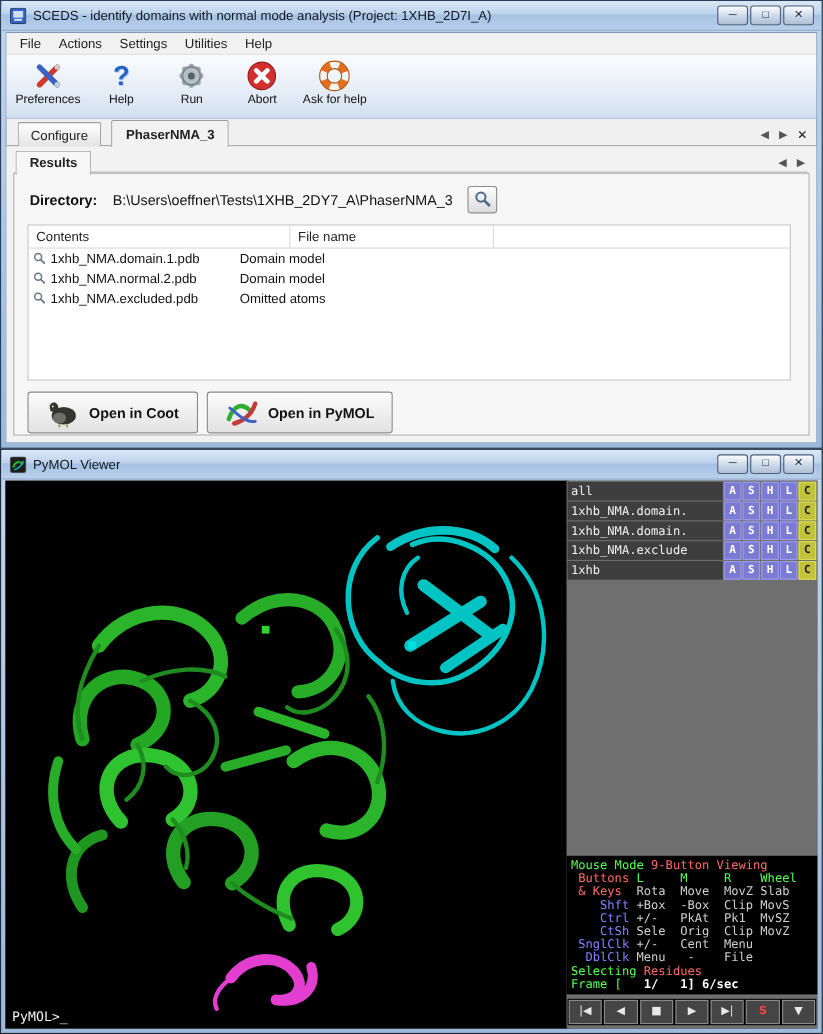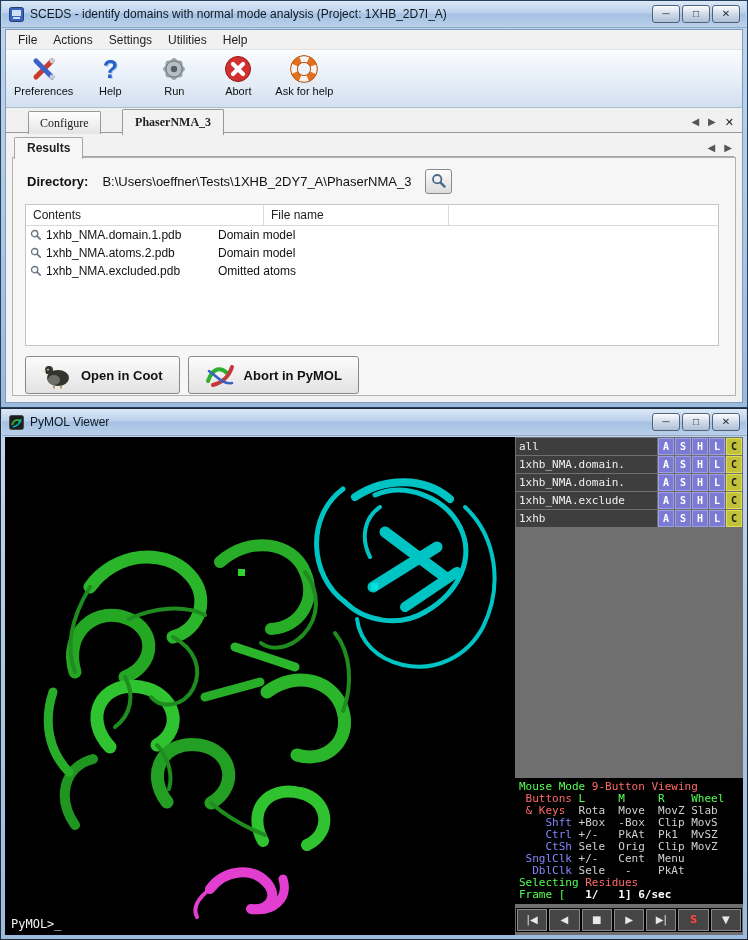--- a/index.html
+++ b/index.html
@@ -31,21 +31,21 @@
     border-bottom:1px solid #aabdd5; display:flex; align-items:flex-start; padding:4px 4px 0 8px; gap:10px; }
   .tool { display:flex; flex-direction:column; align-items:center; min-width:54px; gap:1px; }
   .tool .tlabel { font-size:11px; color:#101010; white-space:nowrap; }
   .helpq { font-size:25px; font-weight:bold; color:#2563c8; line-height:30px;
     text-shadow:1px 1px 0 #b9cce8; }
 
   .tabbar { position:absolute; left:0; right:0; top:78px; height:25px; padding-left:6px; }
   .tabline { position:absolute; left:0; right:0; bottom:0; height:1px; background:#999; }
   .tab { position:relative; z-index:2; display:inline-block; font-size:12px; color:#222;
     border:1px solid #999; border-bottom:none; border-radius:2px 2px 0 0;
-    background:linear-gradient(180deg,#fff,#e4e4e4); padding:4px 11px 3px; margin:3px 1px 0 16px; vertical-align:bottom;font-family:Liberation Serif, serif; }
+    background:linear-gradient(180deg,#fff,#e4e4e4); padding:4px 11px 3px; margin:3px 1px 0 4px; vertical-align:bottom; }
   .tab.active { background:#f2f2f2; font-weight:bold; padding:5px 12px 5px; margin-top:1px; margin-bottom:-1px; }
   .tabnav { position:absolute; right:8px; top:8px; display:flex; gap:9px; font-size:10px; color:#555; }
   .tabnav .tnx { color:#222; font-size:11px; }
 
   .page { position:absolute; left:0; right:0; top:103px; bottom:0; background:#f2f2f2; }
   .itabbar { position:absolute; left:8px; right:8px; top:2px; height:22px; }
   .itabline { position:absolute; left:0; right:0; bottom:0; height:1px; background:#a6a6a6; }
   .itab { position:relative; z-index:2; display:inline-block; font-size:12px; font-weight:bold; color:#222;
     border:1px solid #a6a6a6; border-bottom:none; border-radius:2px 2px 0 0;
     background:#f6f6f6; padding:3px 12px 4px; margin-top:2px; margin-bottom:-1px; }
@@ -218,21 +218,21 @@
                 <span>1xhb_NMA.domain.1.pdb</span>
               </div>
               <div class="tc2">Domain model</div>
             </div>
             <div class="trow">
               <div class="tc1">
                 <svg width="12" height="12" viewBox="0 0 16 16">
                   <circle cx="6.2" cy="6.2" r="4.2" fill="none" stroke="#6a7684" stroke-width="1.8"></circle>
                   <line x1="9.6" y1="9.6" x2="13.6" y2="13.6" stroke="#6a7684" stroke-width="2.2" stroke-linecap="round"></line>
                 </svg>
-                <span>1xhb_NMA.atoms.2.pdb</span>
+                <span>1xhb_NMA.normal.2.pdb</span>
               </div>
               <div class="tc2">Domain model</div>
             </div>
             <div class="trow">
               <div class="tc1">
                 <svg width="12" height="12" viewBox="0 0 16 16">
                   <circle cx="6.2" cy="6.2" r="4.2" fill="none" stroke="#6a7684" stroke-width="1.8"></circle>
                   <line x1="9.6" y1="9.6" x2="13.6" y2="13.6" stroke="#6a7684" stroke-width="2.2" stroke-linecap="round"></line>
                 </svg>
                 <span>1xhb_NMA.excluded.pdb</span>
@@ -253,21 +253,21 @@
                 <path d="M12 25 L12 27.5 M19 25 L19 27.5" stroke="#b08a3a" stroke-width="1.6"></path>
               </svg>
               <span>Open in Coot</span>
             </div>
             <div class="bigbtn">
               <svg width="30" height="28" viewBox="0 0 30 28" fill="none">
                 <path d="M3 20 C8 6 16 6 22 12" stroke="#2faf2f" stroke-width="4" stroke-linecap="round"></path>
                 <path d="M8 24 C16 22 24 16 27 6" stroke="#c23a3a" stroke-width="4" stroke-linecap="round"></path>
                 <path d="M4 10 C10 14 18 24 27 22" stroke="#3a62c2" stroke-width="2.6" stroke-linecap="round"></path>
               </svg>
-              <span>Abort in PyMOL</span>
+              <span>Open in PyMOL</span>
             </div>
           </div>
         </div>
       </div>
     </div>
   </div>
 
   <div class="win" id="pymol">
     <div class="titlebar">
       <svg class="appicon" viewBox="0 0 15 15">
@@ -379,21 +379,21 @@
         </div>
 
         <div class="legend">
           <div class="lline"><span class="lg-g">Mouse Mode</span><span class="lg-s"> 9-Button Viewing</span></div>
           <div class="lline"><span class="lg-s"> Buttons </span><span class="lg-g">L     M     R    Wheel</span></div>
           <div class="lline"><span class="lg-s"> &amp; Keys  </span><span class="lg-gr">Rota  Move  MovZ Slab</span></div>
           <div class="lline"><span class="lg-b">    Shft </span><span class="lg-gr">+Box  -Box  Clip MovS</span></div>
           <div class="lline"><span class="lg-b">    Ctrl </span><span class="lg-gr">+/-   PkAt  Pk1  MvSZ</span></div>
           <div class="lline"><span class="lg-b">    CtSh </span><span class="lg-gr">Sele  Orig  Clip MovZ</span></div>
           <div class="lline"><span class="lg-b"> SnglClk </span><span class="lg-gr">+/-   Cent  Menu</span></div>
-          <div class="lline"><span class="lg-b">  DblClk </span><span class="lg-gr">Sele   -    PkAt</span></div>
+          <div class="lline"><span class="lg-b">  DblClk </span><span class="lg-gr">Menu   -    File</span></div>
           <div class="lline"><span class="lg-g">Selecting </span><span class="lg-s">Residues</span></div>
           <div class="lline"><span class="lg-g">Frame [ </span><span class="lg-w">  1/   1] 6/sec</span></div>
         </div>
 
         <div class="vcr">
           <div class="vbtn">|◀</div>
           <div class="vbtn">◀</div>
           <div class="vbtn">■</div>
           <div class="vbtn">▶</div>
           <div class="vbtn">▶|</div>

